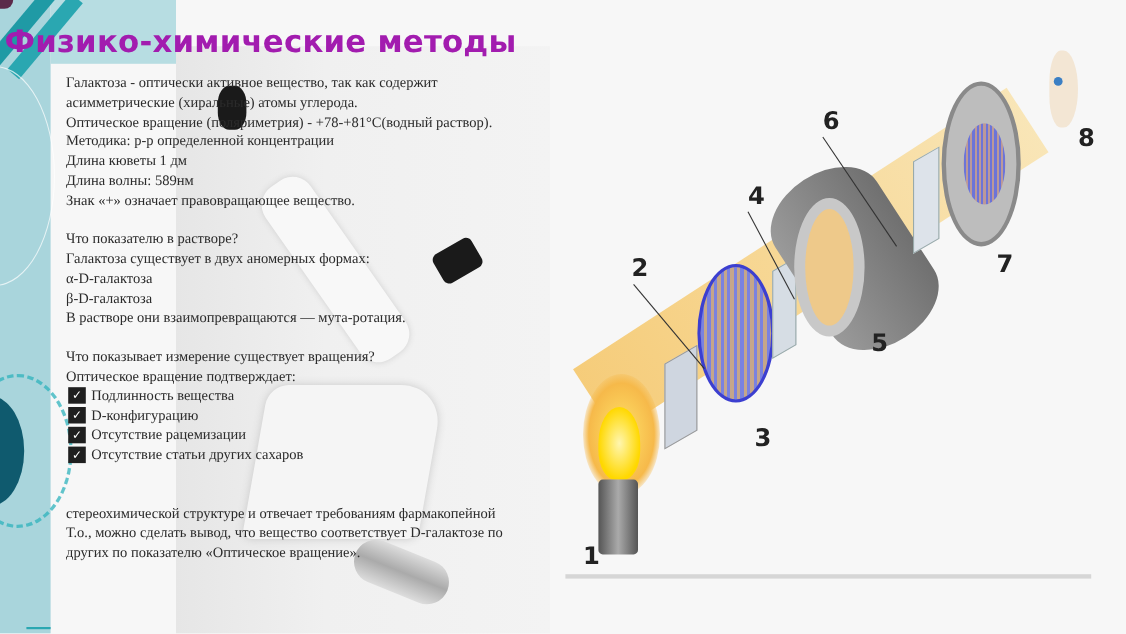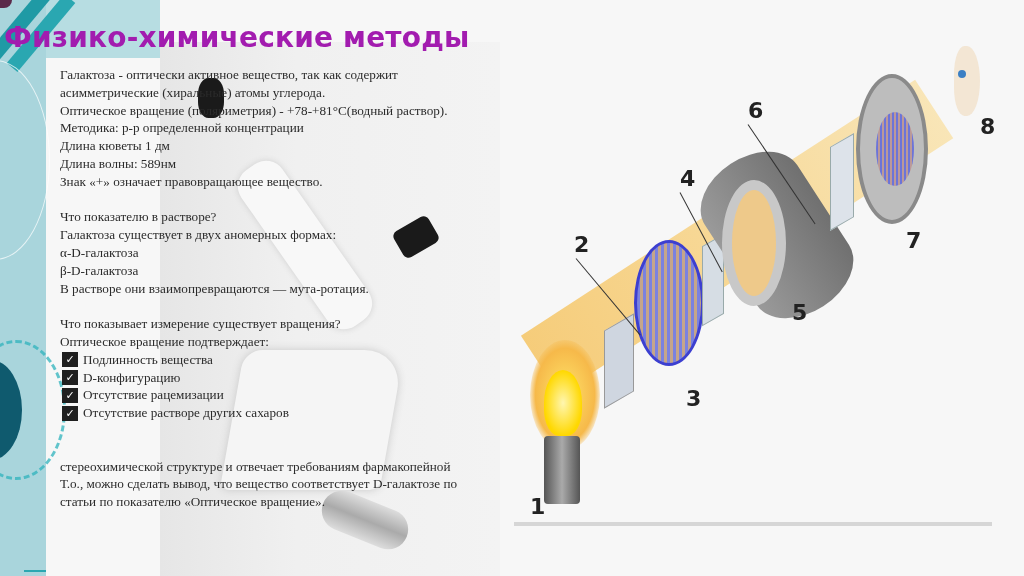--- a/index.html
+++ b/index.html
@@ -104,27 +104,27 @@
   <div class="check-row">
     <span class="check">✓</span>
     <span>D-конфигурацию</span>
   </div>
   <div class="check-row">
     <span class="check">✓</span>
     <span>Отсутствие рацемизации</span>
   </div>
   <div class="check-row">
     <span class="check">✓</span>
-    <span>Отсутствие растворе других сахаров</span>
+    <span>Отсутствие статьи других сахаров</span>
   </div>
   <div class="gap"></div>
   <div class="gap"></div>
   <p>стереохимической структуре и отвечает требованиям фармакопейной</p>
   <p>Т.о., можно сделать вывод, что вещество соответствует D-галактозе по</p>
-  <p>статьи по показателю «Оптическое вращение».</p>
+  <p>других по показателю «Оптическое вращение».</p>
 </div>
 
 <div class="diagram">
   <div class="beam"></div>
   <div class="bulb-glow"></div>
   <div class="bulb"></div>
   <div class="bulb-base"></div>
   <div class="polarizer1"></div>
   <div class="disc-blue"></div>
   <div class="plate4"></div>

